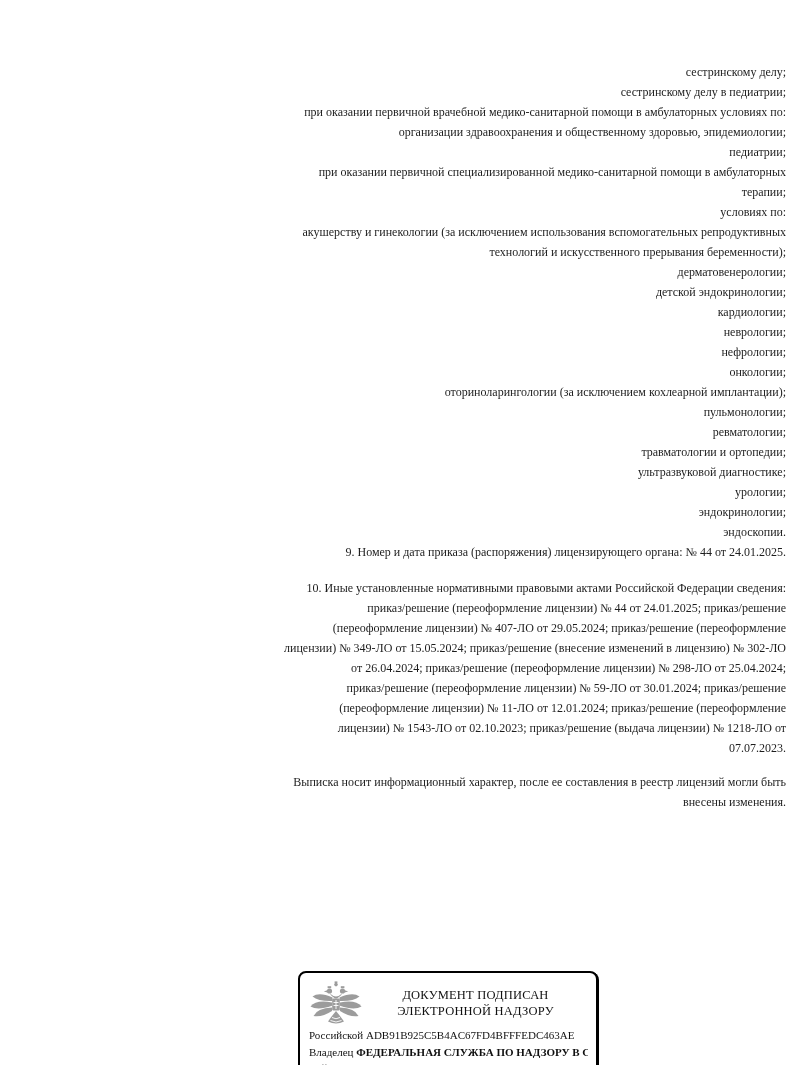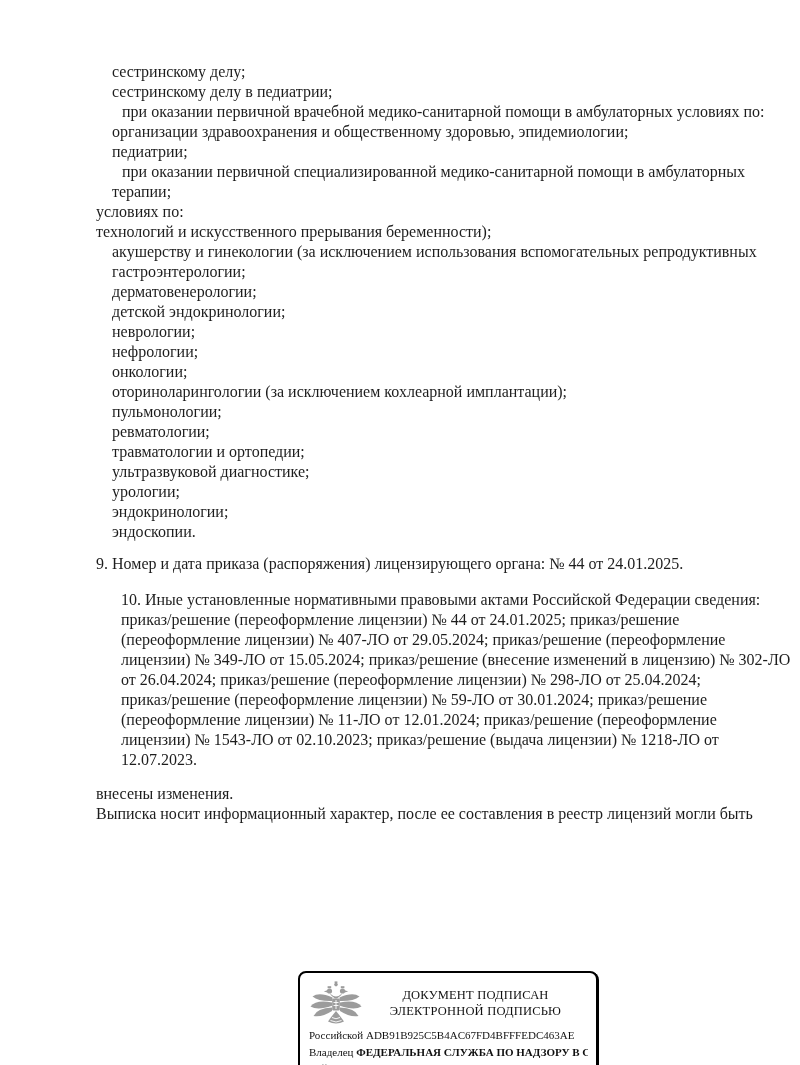--- a/index.html
+++ b/index.html
@@ -6,26 +6,26 @@
   .doc {
     position:relative;
     width:800px; height:1065px;
     background:#ffffff;
     font-family:"Liberation Serif","DejaVu Serif",serif;
     color:#1d1d1d;
     overflow:hidden;
   }
   .content {
     position:absolute; left:96px; top:62px; width:690px;
-    font-size:16px; line-height:20px;
+    font-size:12px; line-height:20px;text-align:right;
   }
   .tline { white-space:pre; }
   .ind1 { padding-left:8px;margin-left:18px; }
   .ind2 { padding-left:16px; }
-  .block-9  { margin-top:12px; }
+  .block-9  { }
   .block-10 { margin-top:16px;margin-left:25px; }
   .block-note { margin-top:14px; }
 
   .stamp {
     position:absolute; left:298px; top:943px;
     width:300px; height:106px;
     box-sizing:border-box;
     border:2px solid #000;
     border-radius:8px;
     box-shadow:1px 1px 0 #000;
@@ -56,25 +56,25 @@
   <div class="content">
     <div>
         <div class="tline ind2">сестринскому делу;</div>
         <div class="tline ind2">сестринскому делу в педиатрии;</div>
         <div class="tline ind1">при оказании первичной врачебной медико-санитарной помощи в амбулаторных условиях по:</div>
         <div class="tline ind2">организации здравоохранения и общественному здоровью, эпидемиологии;</div>
         <div class="tline ind2">педиатрии;</div>
         <div class="tline ind1">при оказании первичной специализированной медико-санитарной помощи в амбулаторных</div>
         <div class="tline ind2">терапии;</div>
         <div class="tline">условиях по:</div>
+        <div class="tline ind2">акушерству и гинекологии (за исключением использования вспомогательных репродуктивных</div>
         <div class="tline">технологий и искусственного прерывания беременности);</div>
-        <div class="tline ind2">акушерству и гинекологии (за исключением использования вспомогательных репродуктивных</div>
-        <div class="tline ind2">гастроэнтерологии;</div>
         <div class="tline ind2">дерматовенерологии;</div>
         <div class="tline ind2">детской эндокринологии;</div>
+        <div class="tline ind2">кардиологии;</div>
         <div class="tline ind2">неврологии;</div>
         <div class="tline ind2">нефрологии;</div>
         <div class="tline ind2">онкологии;</div>
         <div class="tline ind2">оториноларингологии (за исключением кохлеарной имплантации);</div>
         <div class="tline ind2">пульмонологии;</div>
         <div class="tline ind2">ревматологии;</div>
         <div class="tline ind2">травматологии и ортопедии;</div>
         <div class="tline ind2">ультразвуковой диагностике;</div>
         <div class="tline ind2">урологии;</div>
         <div class="tline ind2">эндокринологии;</div>
@@ -85,25 +85,25 @@
       </div>
     <div class="block-10">
         <div class="tline">10. Иные установленные нормативными правовыми актами Российской Федерации сведения:</div>
         <div class="tline">приказ/решение (переоформление лицензии) № 44 от 24.01.2025; приказ/решение</div>
         <div class="tline">(переоформление лицензии) № 407-ЛО от 29.05.2024; приказ/решение (переоформление</div>
         <div class="tline">лицензии) № 349-ЛО от 15.05.2024; приказ/решение (внесение изменений в лицензию) № 302-ЛО</div>
         <div class="tline">от 26.04.2024; приказ/решение (переоформление лицензии) № 298-ЛО от 25.04.2024;</div>
         <div class="tline">приказ/решение (переоформление лицензии) № 59-ЛО от 30.01.2024; приказ/решение</div>
         <div class="tline">(переоформление лицензии) № 11-ЛО от 12.01.2024; приказ/решение (переоформление</div>
         <div class="tline">лицензии) № 1543-ЛО от 02.10.2023; приказ/решение (выдача лицензии) № 1218-ЛО от</div>
-        <div class="tline">12.07.2023.</div>
+        <div class="tline">07.07.2023.</div>
       </div>
     <div class="block-note">
+        <div class="tline">Выписка носит информационный характер, после ее составления в реестр лицензий могли быть</div>
         <div class="tline">внесены изменения.</div>
-        <div class="tline">Выписка носит информационный характер, после ее составления в реестр лицензий могли быть</div>
       </div>
   </div>
 
   <div class="stamp">
     <div class="stamp-head">
       <div class="emblem">
         <svg viewBox="0 0 54 46" width="54" height="46" aria-hidden="true">
           <g fill="#9c9c9c">
             <rect x="25.6" y="0.4" width="2.8" height="1.6"></rect>
             <circle cx="27" cy="3.6" r="1.8"></circle>
@@ -122,21 +122,21 @@
             <path d="M31 26.5 Q46 27 49.5 35 Q41 36.5 31 30 Z"></path>
             <rect x="23.2" y="17.5" width="7.6" height="12" rx="1.2"></rect>
             <path d="M27 30 Q22 36 19 40.5 Q27 44.5 35 40.5 Q32 36 27 30 Z"></path>
           </g>
           <path d="M27 19 v9 M24.5 21.5 h5 M24.5 24.5 h5" stroke="#ffffff" stroke-width="0.9" fill="none"></path>
           <path d="M23 36.5 q4 2.5 8 0 M21.5 39.5 q5.5 3 11 0" stroke="#ffffff" stroke-width="0.9" fill="none"></path>
         </svg>
       </div>
       <div class="stamp-title">
         <div>ДОКУМЕНТ ПОДПИСАН</div>
-        <div>ЭЛЕКТРОННОЙ ПОДПИСЬЮ</div>
+        <div>ЭЛЕКТРОННОЙ НАДЗОРУ</div>
       </div>
     </div>
     <div class="stamp-line"><span>Российской</span> <span>ADB91B925C5B4AC67FD4BFFFEDC463AE</span></div>
     <div class="stamp-line"><span>Владелец</span> <b>ФЕДЕРАЛЬНАЯ СЛУЖБА ПО НАДЗОРУ В СФ</b></div>
     <div class="stamp-line">Действителен с 11.02.2025 по 07.05.2026</div>
   </div>
 
 </div>
 
 </body></html>

